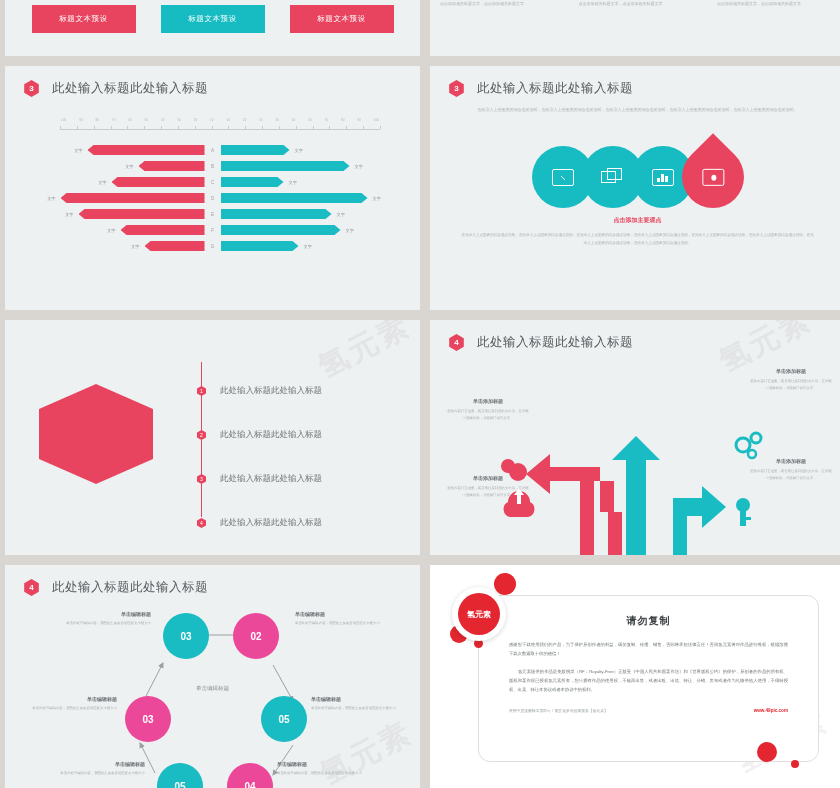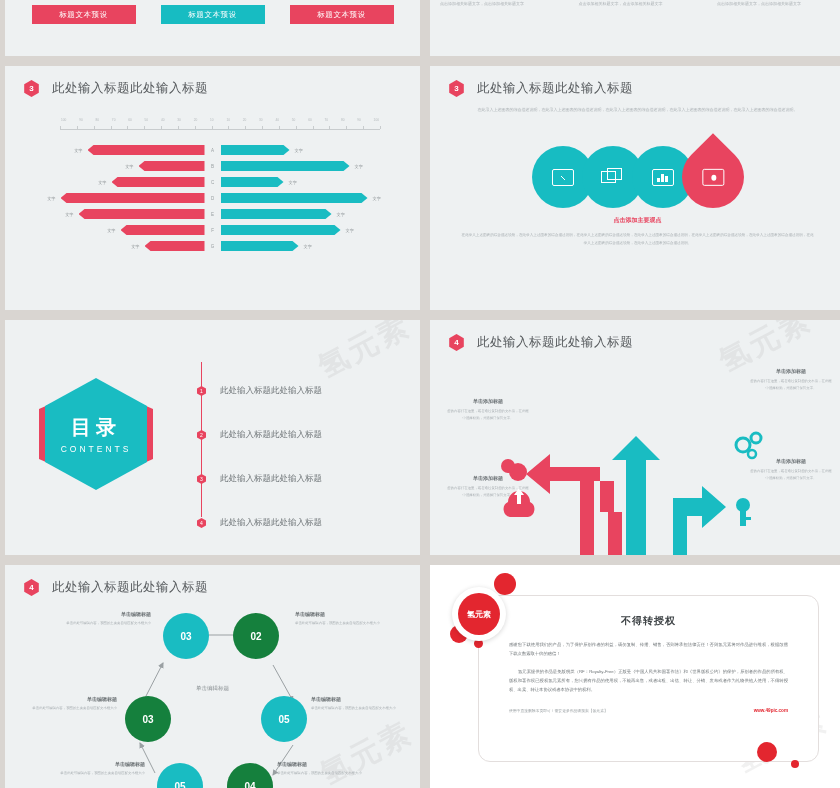--- a/index.html
+++ b/index.html
@@ -28,21 +28,21 @@
   .hex{
     width:17px;height:17px;background:#e8445f;color:#fff;
     font-size:8px;font-weight:bold;
     display:flex;align-items:center;justify-content:center;
     clip-path:polygon(50% 0,93% 25%,93% 75%,50% 100%,7% 75%,7% 25%);
   }
   .s-title{font-size:12.5px;color:#55595c;letter-spacing:.5px;}
   
   .btnrow{position:absolute;left:0;top:5px;width:100%;display:flex;justify-content:center;gap:25px;}
   .tbtn{
-    width:104px;height:19px;display:flex;align-items:center;justify-content:center;
+    width:104px;height:28px;display:flex;align-items:center;justify-content:center;
     font-size:7.5px;color:#fff;letter-spacing:.6px;
   }
   .tbtn.pink{background:#e8445f;}
   .tbtn.teal{background:#17bcc2;}
   
   .cols3{position:absolute;left:10px;top:0;right:10px;display:flex;justify-content:space-between;}
   .col3{width:118px;}
   .col3 .ct{font-size:4px;line-height:1.9;color:#a7adb1;}
   
   .axis{position:absolute;left:55px;top:52px;width:320px;}
@@ -99,21 +99,21 @@
   .ttxt{font-size:8.5px;color:#6e7477;}
   
   .ablk{position:absolute;width:84px;}
   .ablk h5{margin:0 0 4px;font-size:5px;color:#6e7477;text-align:center;}
   .ablk p{margin:0;font-size:3.4px;line-height:2;color:#a7adb1;text-align:center;}
   
   .cyc{position:absolute;left:0;top:28px;width:100%;height:200px;}
   .node{position:absolute;width:46px;height:46px;border-radius:50%;
     display:flex;align-items:center;justify-content:center;color:#fff;font-size:10px;font-weight:bold;}
   .node.t{background:#19bcc2;}
-  .node.p{background:#15803d;text-align:right;}
+  .node.p{background:#ec4899;text-align:right;}
   .ctext{position:absolute;width:104px;}
   .ctext h5{margin:0 0 3px;font-size:5px;color:#6e7477;}
   .ctext p{margin:0;font-size:3.4px;line-height:1.9;color:#a7adb1;}
   .ccenter{position:absolute;left:50%;top:92px;transform:translateX(-50%);font-size:5.5px;color:#8d9396;}
   
   .card{position:absolute;left:48px;top:30px;right:26px;bottom:40px;border:1px solid #e3dedd;border-radius:12px;background:#fff;}
   .card h3{margin:18px 0 12px;text-align:center;font-size:10px;color:#3d4245;letter-spacing:1px;}
   .card p{margin:0 30px 9px;font-size:4.3px;line-height:2.1;color:#6e7477;text-align:justify;}
   .card .ind{text-indent:9px;}
   .card .last{display:flex;justify-content:space-between;margin:14px 30px 0;align-items:center;}
@@ -315,24 +315,20 @@
         </span>
       </div>
     </div>
     <div class="cap">点击添加主要观点</div>
     <div class="foot">在此录入上述图表的综合描述说明，在此录入上述图表的综合描述说明，在此录入上述图表的综合描述说明，在此录入上述图表的综合描述说明，在此录入上述图表的综合描述说明，在此录入上述图表的综合描述说明，在此录入上述图表的综合描述说明，在此录入上述图表的综合描述说明。</div>
   </div>
 
   <div class="slide">
     <div class="wm" style="right:6px;top:6px">氢元素</div>
     <div class="hexbig-bg"></div>
-    <div class="hexbig">
-      <div class="zh">目录</div>
-      <div class="en">CONTENTS</div>
-    </div>
     <div class="toc">
       <div class="spine"></div>
       <div class="titem">
         <span class="tnum">1</span>
         <span class="ttxt">此处输入标题此处输入标题</span>
       </div>
       <div class="titem">
         <span class="tnum">2</span>
         <span class="ttxt">此处输入标题此处输入标题</span>
       </div>
@@ -442,21 +438,21 @@
       <div class="ctext" style="left:8px;top:103px;text-align:right">
         <h5>单击编辑标题</h5>
         <p>单击此处可编辑内容，视图的主要要自动匹配文本框大小</p>
       </div>
     </div>
   </div>
 
   <div class="slide" style="background:#fff">
     <div class="wm" style="right:14px;bottom:40px">氢元素</div>
     <div class="card">
-      <h3>不得转授权</h3>
+      <h3>请勿复制</h3>
       <p>感谢您下载使用我们的产品，为了保护原创作者的利益，请勿复制、传播、销售，否则将承担法律责任！否则氢元素将对作品进行维权，根据散播下载次数索取十倍的赔偿！</p>
       <p class="ind">氢元素提供的作品是免版税类（RF：Royalty-Free）正版受《中国人民共和国著作法》和《世界版权公约》的保护，原创者的作品的所有权、版权和著作权已授权氢元素所有，您只拥有作品的使用权，不能再出售，或者出租、出借、转让、分销、发布或者作为礼物供他人使用，不得转授权、出卖、转让本协议或者本协议中的权利。</p>
       <div class="last">
         <span>使用中直接删除本页即可！需要更多作品请搜索【氢元素】</span>
         <a href="#">www.49pic.com</a>
       </div>
     </div>
     <div class="dot" style="left:64px;top:8px;width:22px;height:22px"></div>
     <div class="dot" style="left:20px;top:60px;width:18px;height:18px"></div>
     <div class="dot" style="left:44px;top:74px;width:9px;height:9px"></div>

